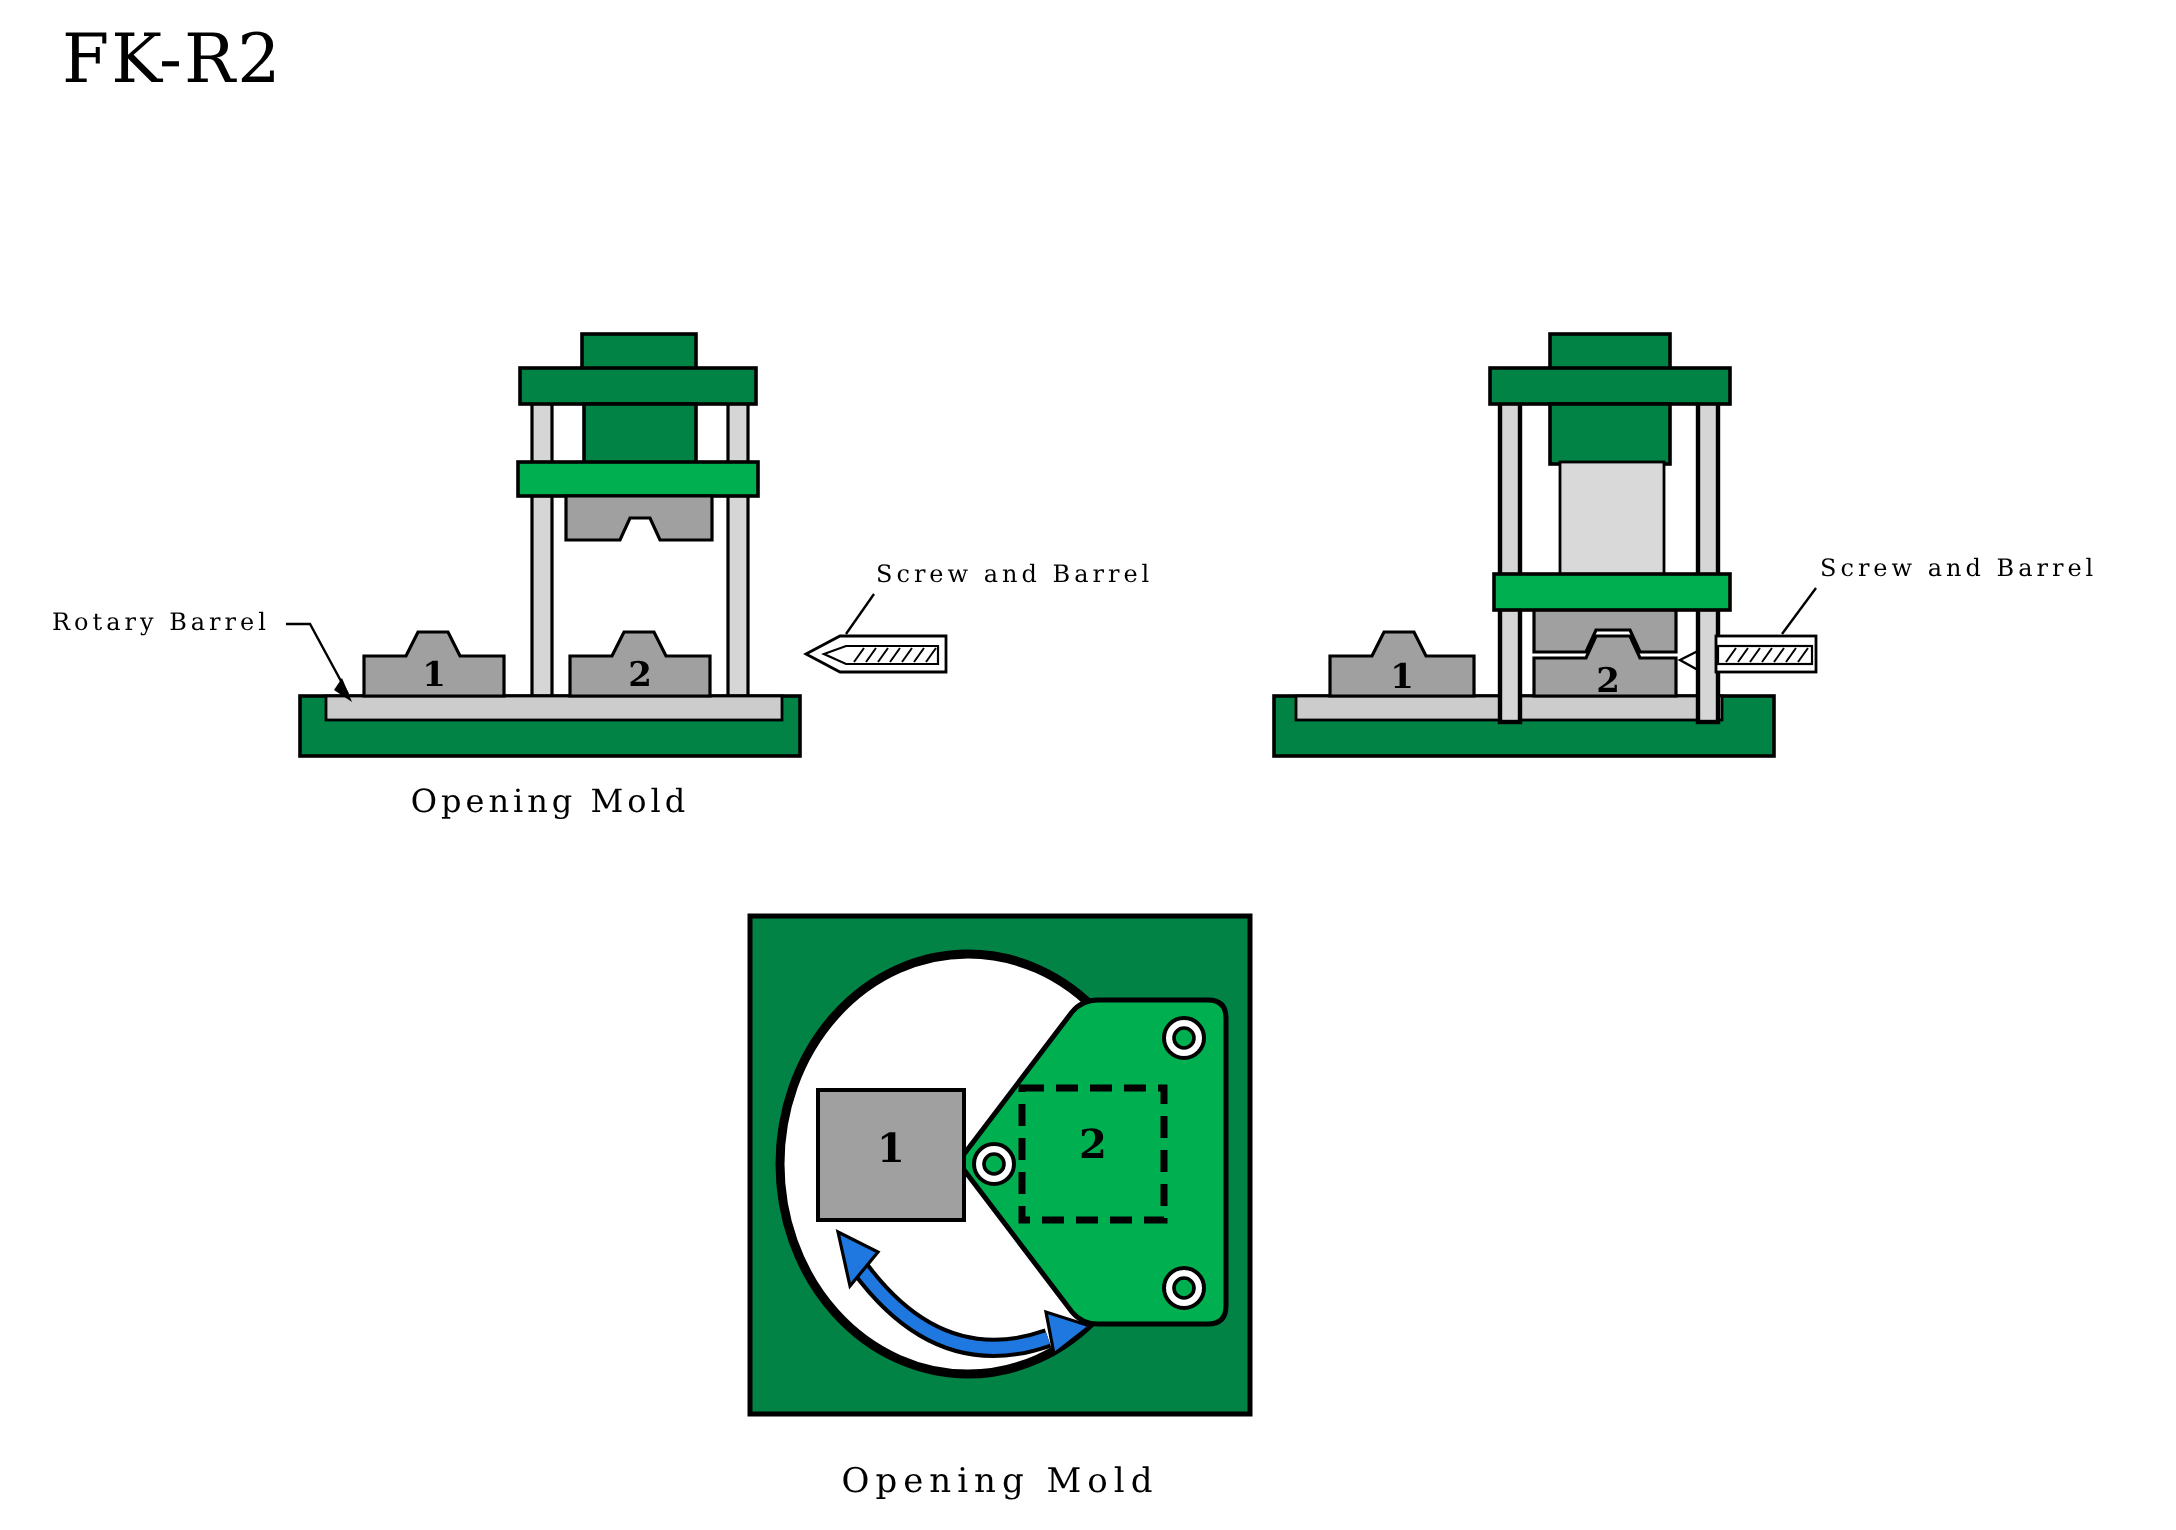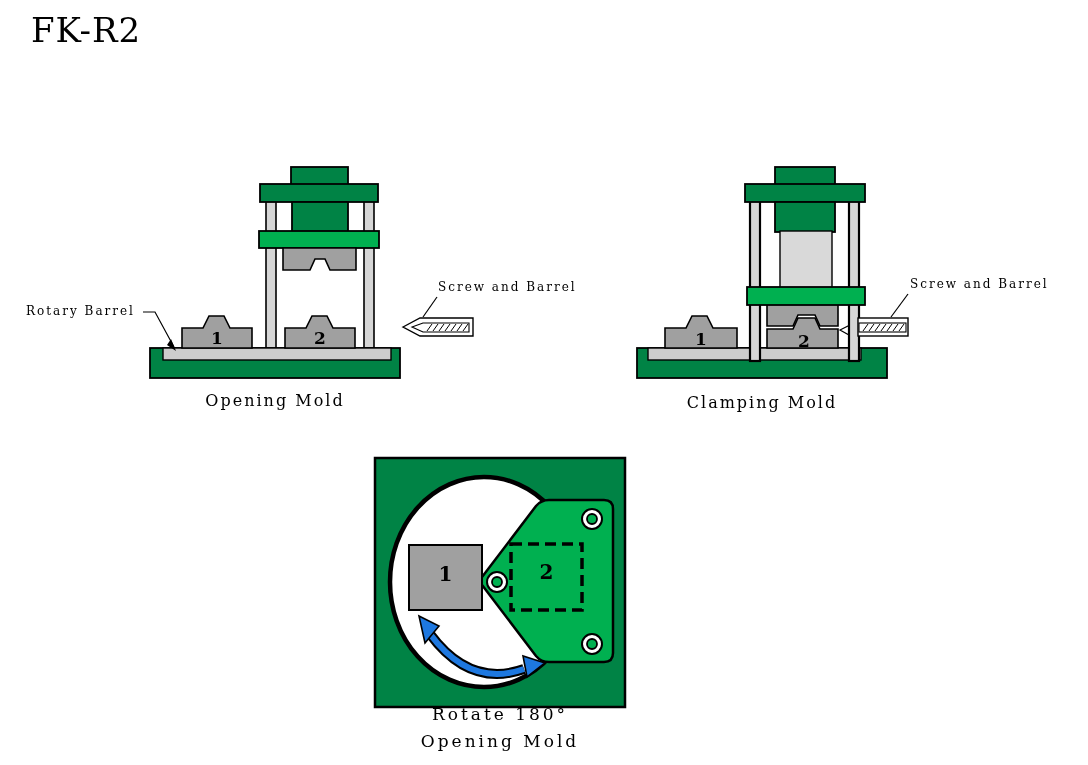--- a/index.html
+++ b/index.html
@@ -130,20 +130,18 @@
 
   <div class="txt lbl" style="left:26px;top:304px;">Rotary Barrel</div>
   <div class="txt lbl" style="left:438px;top:280px;">Screw and Barrel</div>
   <div class="txt num" style="left:182px;top:328px;width:70px;">1</div>
   <div class="txt num" style="left:285px;top:328px;width:70px;">2</div>
   <div class="txt cap" style="left:150px;top:391px;width:250px;">Opening Mold</div>
 
   <div class="txt lbl" style="left:910px;top:277px;">Screw and Barrel</div>
   <div class="txt num" style="left:665px;top:329px;width:72px;">1</div>
   <div class="txt num" style="left:770px;top:331px;width:68px;">2</div>
-  <div class="txt cap" style="left:637px;top:393px;width:250px;">Clamping Mold</div>
 
   <div class="txt numbig" style="left:409px;top:562px;width:73px;">1</div>
   <div class="txt numbig" style="left:511px;top:560px;width:71px;">2</div>
-  <div class="txt capwide" style="left:375px;top:704px;width:250px;">Rotate 180°</div>
   <div class="txt capwide" style="left:375px;top:731px;width:250px;">Opening Mold</div>
 
 </div>
 
 </body></html>

